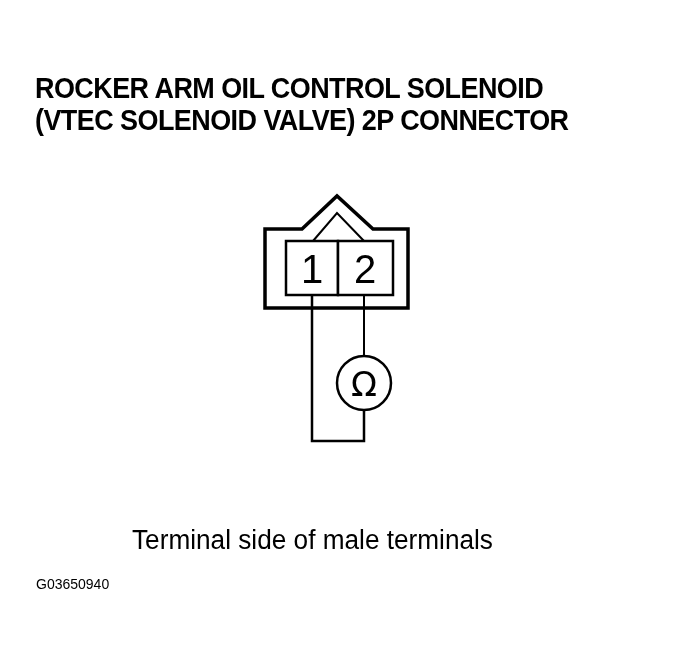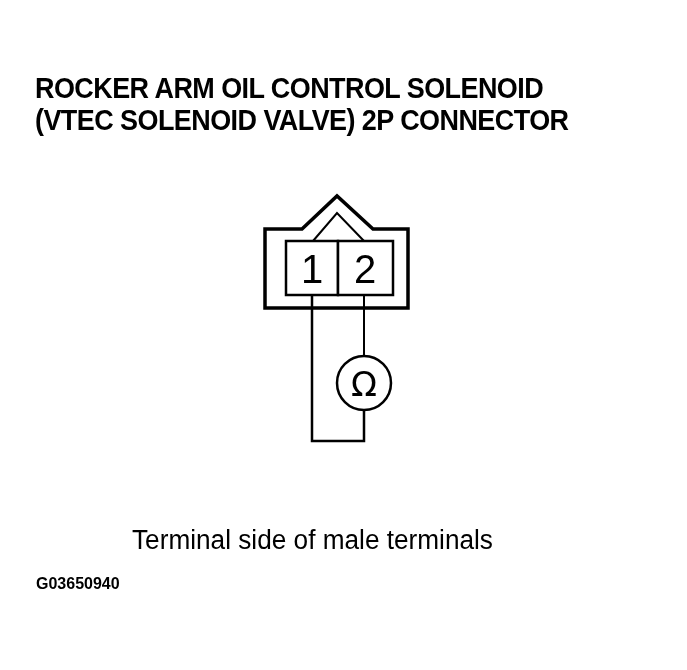--- a/index.html
+++ b/index.html
@@ -1,19 +1,19 @@
 <!DOCTYPE html>
 <html><head>
   <meta charset="utf-8">
   <style>
     html, body { margin: 0; padding: 0; background: #ffffff; }
     body { width: 687px; height: 670px; position: relative; overflow: hidden; font-family: "Liberation Sans", sans-serif; color: #000; }
     .title { position: absolute; left: 35px; top: 72px; font-family: "Liberation Sans", sans-serif; font-weight: bold; font-size: 29px; line-height: 32px; letter-spacing: -0.6px; transform: scaleX(0.93); transform-origin: left top; white-space: nowrap; }
     .caption { position: absolute; left: 132px; top: 524px; font-size: 27px; line-height: 32px; white-space: nowrap; transform: scaleX(0.97); transform-origin: left top; }
-    .figid { position: absolute; left: 36px; top: 570px; font-size: 16px; line-height: 28px; white-space: nowrap; font-weight: bold; }
+    .figid { position: absolute; left: 36px; top: 570px; font-size: 14px; line-height: 28px; white-space: nowrap; }
     svg.diagram { position: absolute; left: 0; top: 0; }
     .term-label { font-family: "Liberation Sans", sans-serif; font-size: 40px; font-weight: normal; }
     .ohm-label { font-family: "DejaVu Sans", sans-serif; font-size: 34px; }
   </style>
 </head>
 <body>
 
 <div class="title">
   <div>ROCKER ARM OIL CONTROL SOLENOID</div>
   <div>(VTEC SOLENOID VALVE) 2P CONNECTOR</div>

